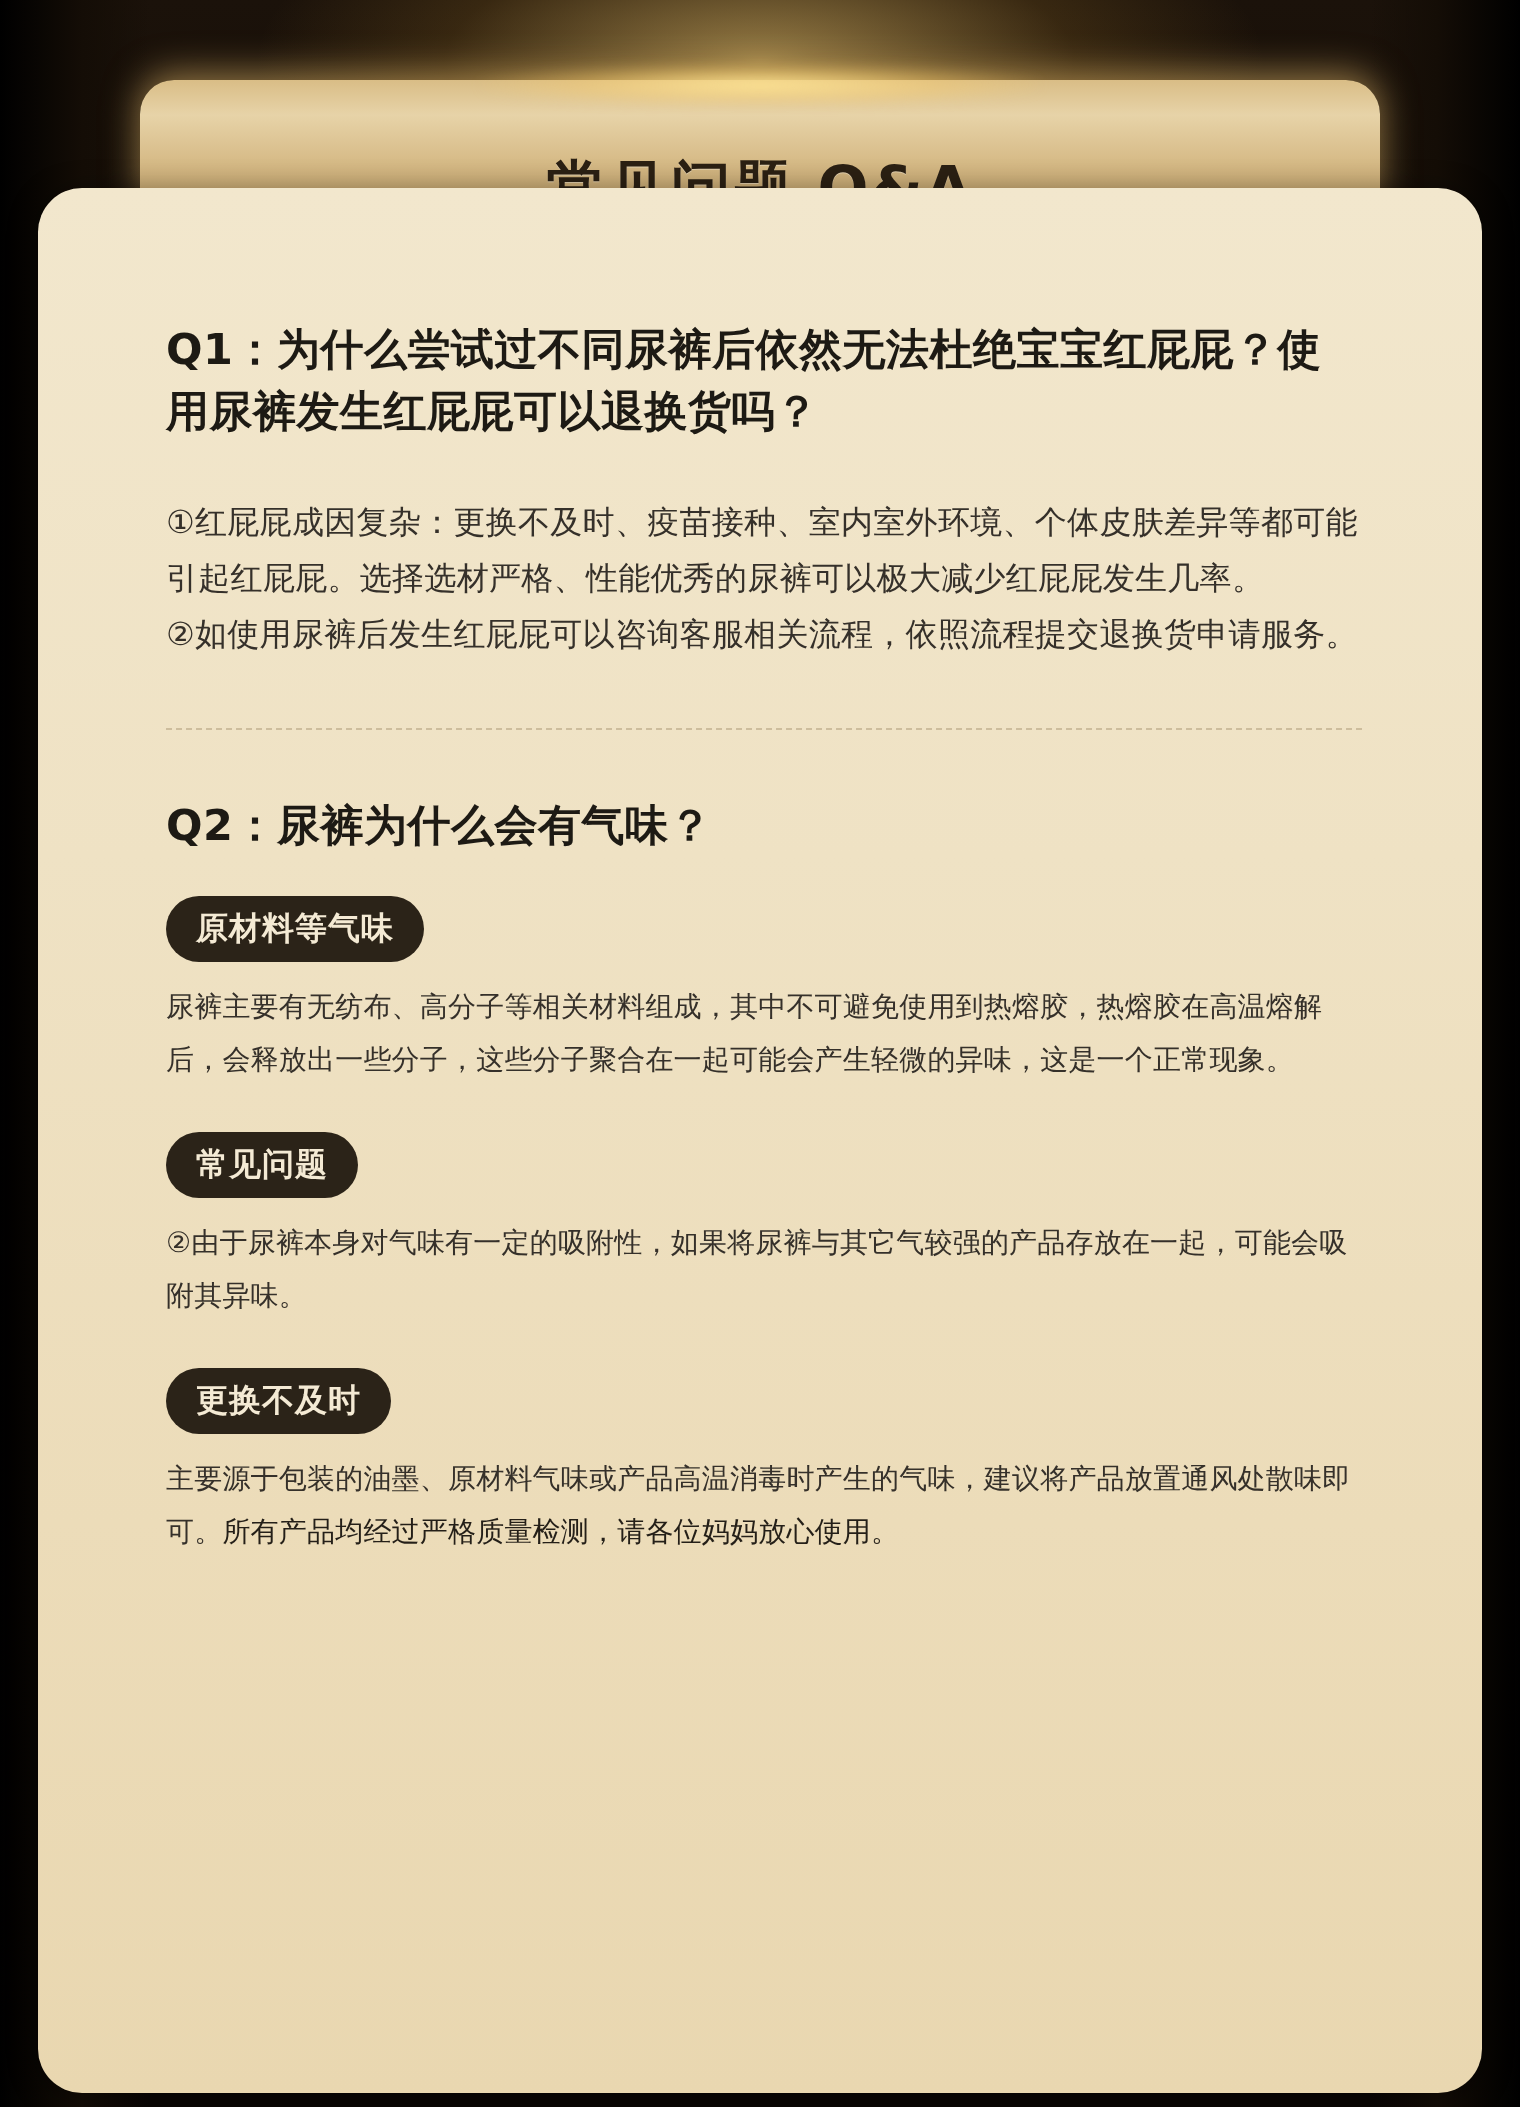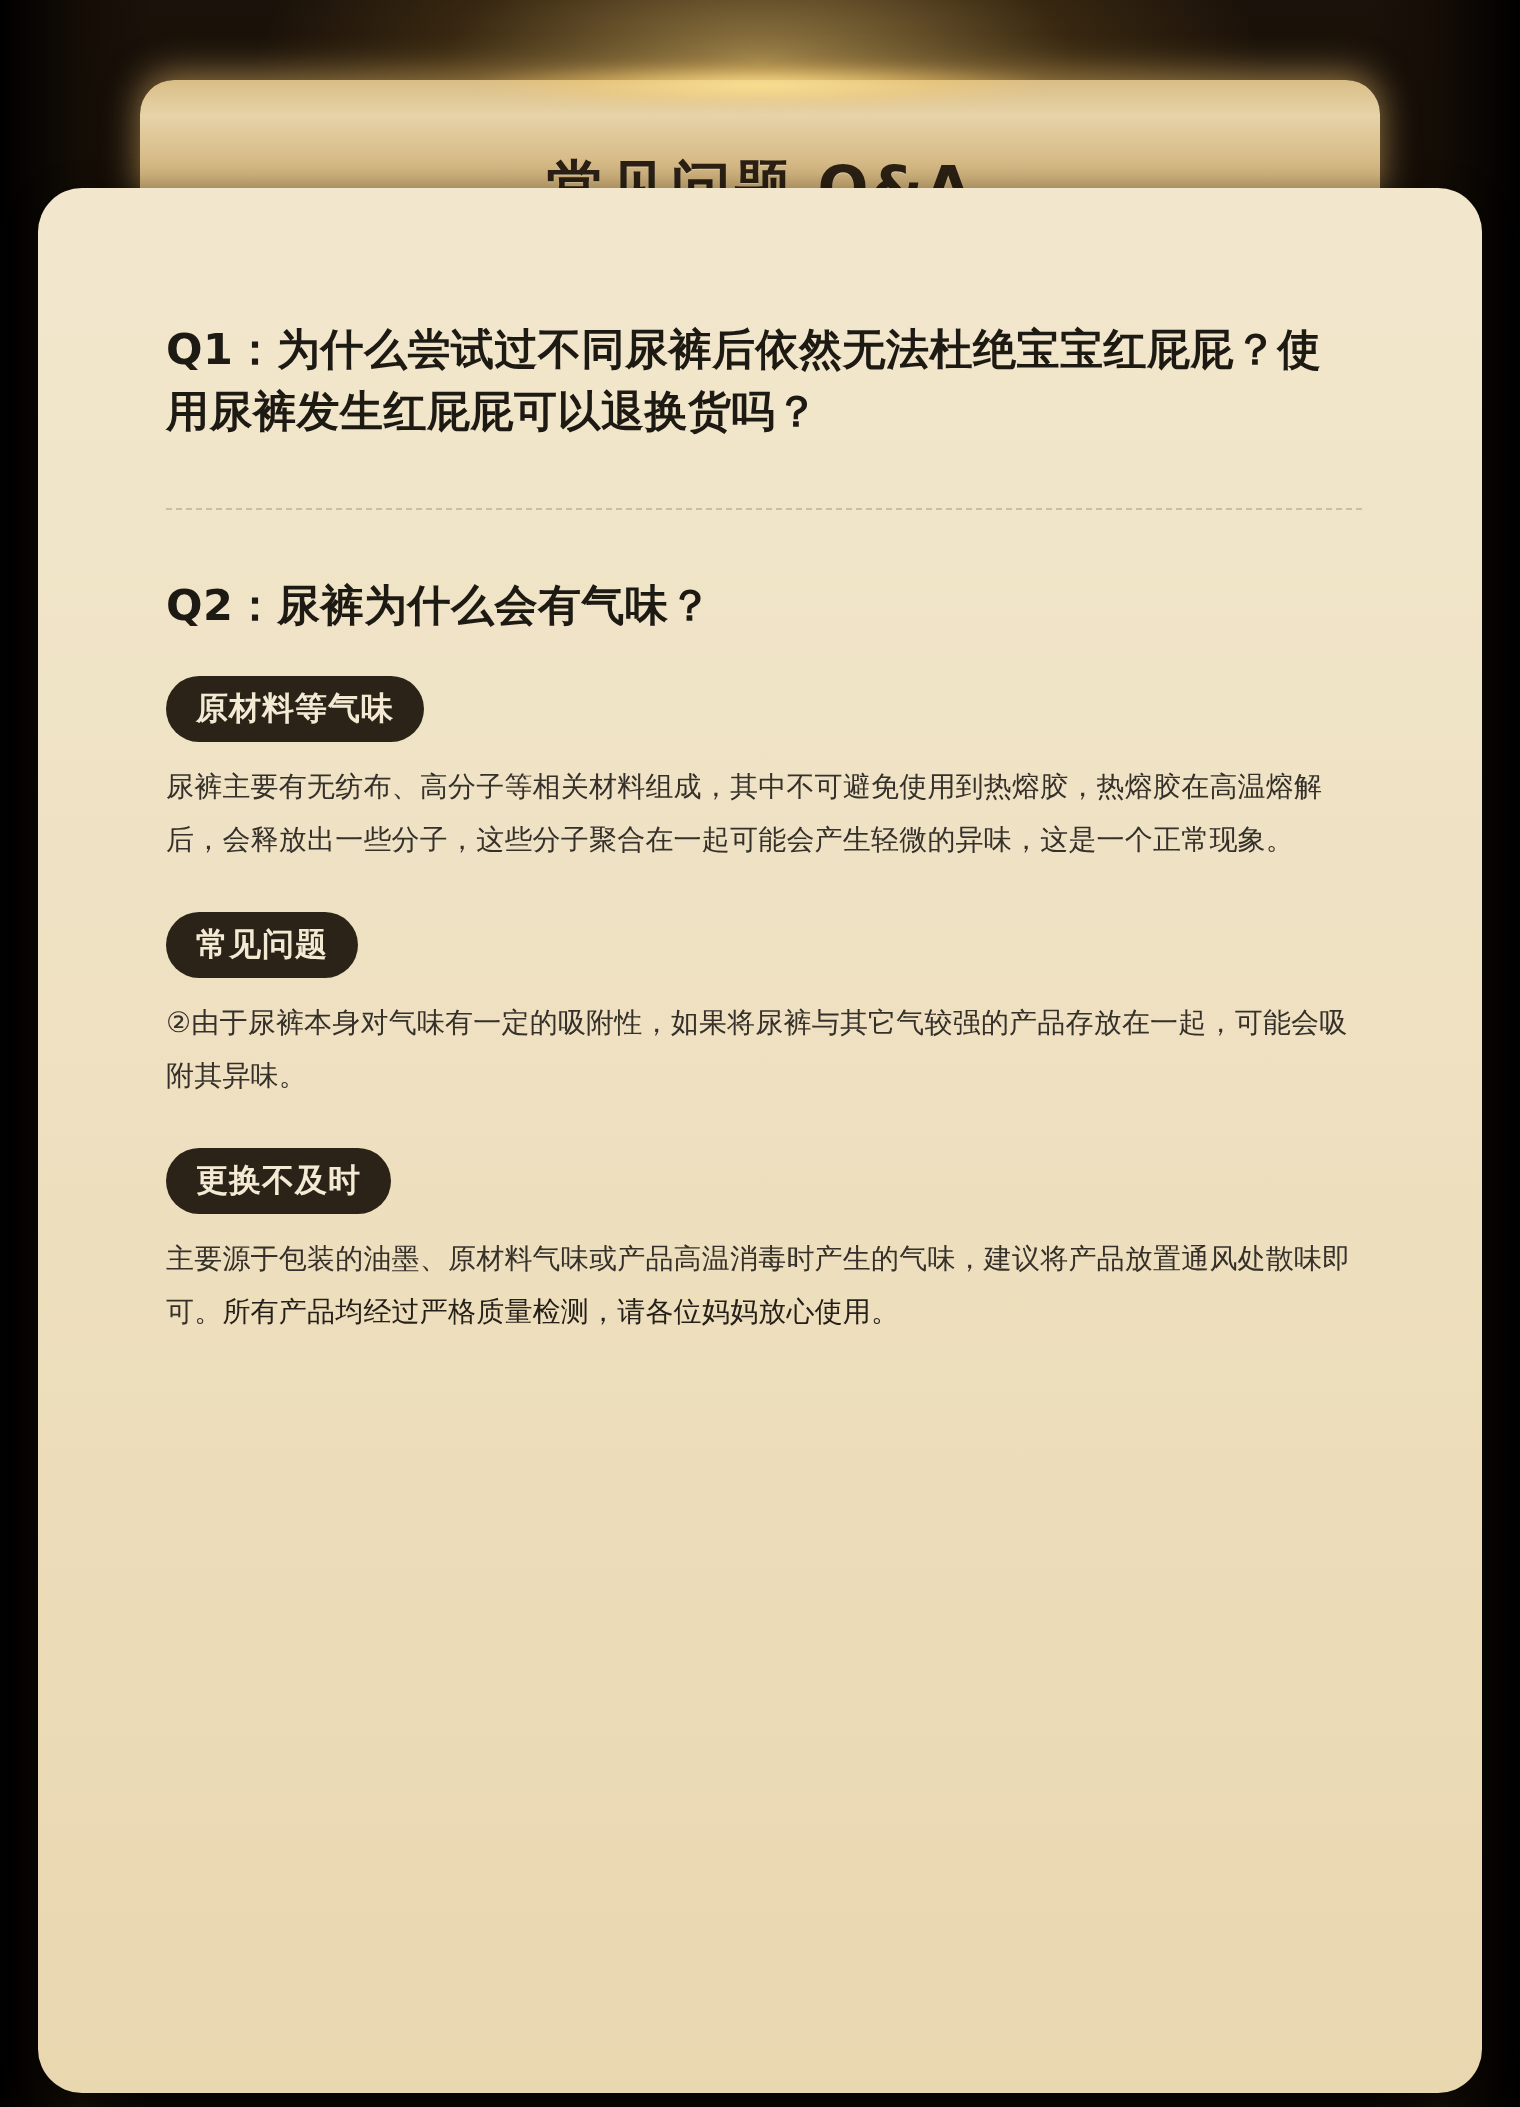--- a/index.html
+++ b/index.html
@@ -152,20 +152,24 @@
 
 <div class="header-banner">
   <div class="header-title">常见问题 Q&amp;A</div>
 </div>
 
 <div class="card">
   <div class="content">
 
     <div class="q-title q1">Q1：为什么尝试过不同尿裤后依然无法杜绝宝宝红屁屁？使用尿裤发生红屁屁可以退换货吗？</div>
 
+    <div class="answer">
+      <p>①红屁屁成因复杂：更换不及时、疫苗接种、室内室外环境、个体皮肤差异等都可能引起红屁屁。选择选材严格、性能优秀的尿裤可以极大减少红屁屁发生几率。</p>
+      <p>②如使用尿裤后发生红屁屁可以咨询客服相关流程，依照流程提交退换货申请服务。</p>
+    </div>
 
     <div class="divider"></div>
 
     <div class="q2-wrap">
       <div class="q-title">Q2：尿裤为什么会有气味？</div>
 
       <div class="section first">
         <div class="pill">原材料等气味</div>
         <div class="para">
           <p>尿裤主要有无纺布、高分子等相关材料组成，其中不可避免使用到热熔胶，热熔胶在高温熔解后，会释放出一些分子，这些分子聚合在一起可能会产生轻微的异味，这是一个正常现象。</p>

